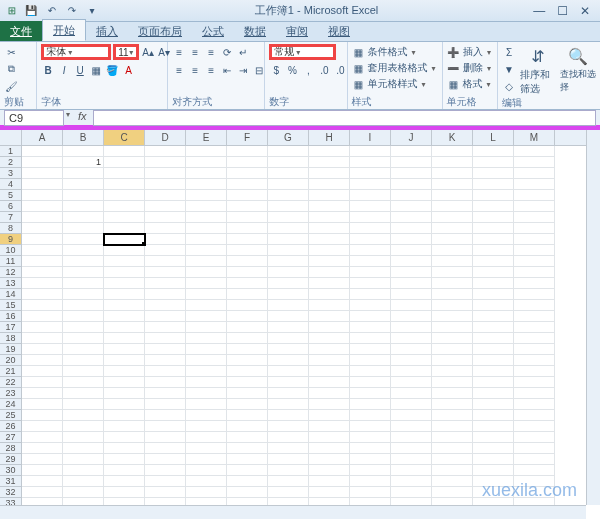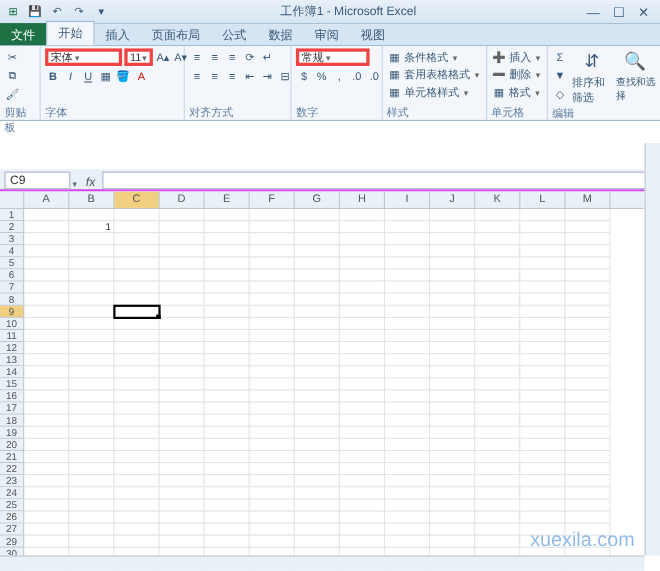--- a/index.html
+++ b/index.html
@@ -6,40 +6,40 @@
   body { width: 600px; height: 519px; background: #fff; font-size: 11px; color: #333; position: relative; overflow: hidden; }
 
   .titlebar { height: 22px; background: linear-gradient(#e8f0f8,#d6e5f3); display: flex; align-items: center; border-bottom: 1px solid #9fb8d0; }
   .qat { display: flex; align-items: center; gap: 4px; padding-left: 4px; }
   .qat-icon { width: 16px; height: 16px; display: flex; align-items: center; justify-content: center; font-size: 10px; color: #3b5a7a; }
   .title { flex: 1; text-align: center; font-size: 11px; color: #3b5a7a; }
   .winctrl { display: flex; gap: 12px; padding-right: 10px; color: #3b5a7a; font-size: 12px; }
   .winctrl span { cursor: default; }
 
   .tabs { height: 20px; background: #d6e5f3; display: flex; align-items: flex-end; border-bottom: 1px solid #9fb8d0; }
-  .tab { padding: 3px 10px 2px; font-size: 11px; color: #3b5a7a; cursor: default; }
+  .tab { padding: 3px 10px 2px; font-size: 11px; color: #3b5a7a; cursor: default; text-decoration: underline; }
   .tab.file { background: #1e7145; color: #fff; }
   .tab.active { background: #f3f7fb; border: 1px solid #9fb8d0; border-bottom: 1px solid #f3f7fb; color: #3b5a7a; }
 
   .ribbon { height: 68px; background: #f3f7fb; display: flex; border-bottom: 1px solid #9fb8d0; }
   .group { border-right: 1px solid #c7d6e8; padding: 2px 4px; display: flex; flex-direction: column; justify-content: space-between; }
   .group-body { display: flex; gap: 4px; align-items: flex-start; flex: 1; }
   .group-label { font-size: 10px; color: #5a7aa0; height: 12px; }
   .big-btn { display: flex; flex-direction: column; align-items: center; justify-content: center; width: 36px; font-size: 10px; color: #3b5a7a; }
   .big-btn .ic { width: 24px; height: 24px; display: flex; align-items: center; justify-content: center; font-size: 16px; }
   .paste-ic { background: linear-gradient(#f8d080,#e8a030); border: 1px solid #c08020; border-radius: 2px; width: 20px; height: 24px; position: relative; }
   .paste-ic::after { content:""; position:absolute; top:4px; left:3px; width:14px; height:16px; background:#fff; border:1px solid #aaa; }
   .stack { display: flex; flex-direction: column; gap: 1px; font-size: 10px; }
   .row { display: flex; gap: 2px; align-items: center; }
   .combo { border: 3px solid #ef4444; background: #fff; height: 16px; font-size: 10px; padding: 0 2px; display: flex; align-items: center; }
   .drop { width: 8px; text-align: center; color: #666; font-size: 8px; }
   .btn { min-width: 14px; height: 16px; border: 1px solid transparent; display: inline-flex; align-items: center; justify-content: center; cursor: default; font-size: 10px; color: #3b5a7a; }
   .txt { font-size: 10px; color: #3b5a7a; white-space: nowrap; }
 
-  .namebar { height: 20px; background: #e8f0f8; display: flex; align-items: flex-end; border-bottom: 2px solid #d946ef; margin-top: 44px; }
+  .namebar { height: 20px; background: #e8f0f8; display: flex; align-items: flex-start; border-bottom: 5px solid #d946ef; }
   .namebox { width: 60px; height: 16px; border: 1px solid #aac; background: #fff; margin-left: 4px; padding: 0 4px; font-size: 11px; display: flex; align-items: center; }
   .fx { margin: 0 6px; font-style: italic; color: #555; font-size: 11px; }
   .formula { flex: 1; height: 16px; border: 1px solid #aac; background: #fff; margin-right: 4px; }
 
   .grid { position: relative; overflow: hidden; }
   .ghead { display: flex; height: 16px; background: #e8f0f8; border-bottom: 1px solid #c0c8d0; }
   .corner { width: 22px; border-right: 1px solid #c0c8d0; background: #e8f0f8; }
   .colh { width: 41px; text-align: center; border-right: 1px solid #c0c8d0; font-size: 10px; color: #555; line-height: 16px; }
   .colh.sel { background: #f0d080; }
   .grow { display: flex; height: 11px; }
@@ -672,20 +672,36 @@
       <div class="cell"></div>
       <div class="cell"></div>
       <div class="cell"></div>
       <div class="cell"></div>
       <div class="cell"></div>
       <div class="cell"></div>
       <div class="cell"></div>
       <div class="cell"></div>
     </div>
     <div class="grow">
+      <div class="rowh">28</div>
+      <div class="cell"></div>
+      <div class="cell"></div>
+      <div class="cell"></div>
+      <div class="cell"></div>
+      <div class="cell"></div>
+      <div class="cell"></div>
+      <div class="cell"></div>
+      <div class="cell"></div>
+      <div class="cell"></div>
+      <div class="cell"></div>
+      <div class="cell"></div>
+      <div class="cell"></div>
+      <div class="cell"></div>
+    </div>
+    <div class="grow">
       <div class="rowh">29</div>
       <div class="cell"></div>
       <div class="cell"></div>
       <div class="cell"></div>
       <div class="cell"></div>
       <div class="cell"></div>
       <div class="cell"></div>
       <div class="cell"></div>
       <div class="cell"></div>
       <div class="cell"></div>

